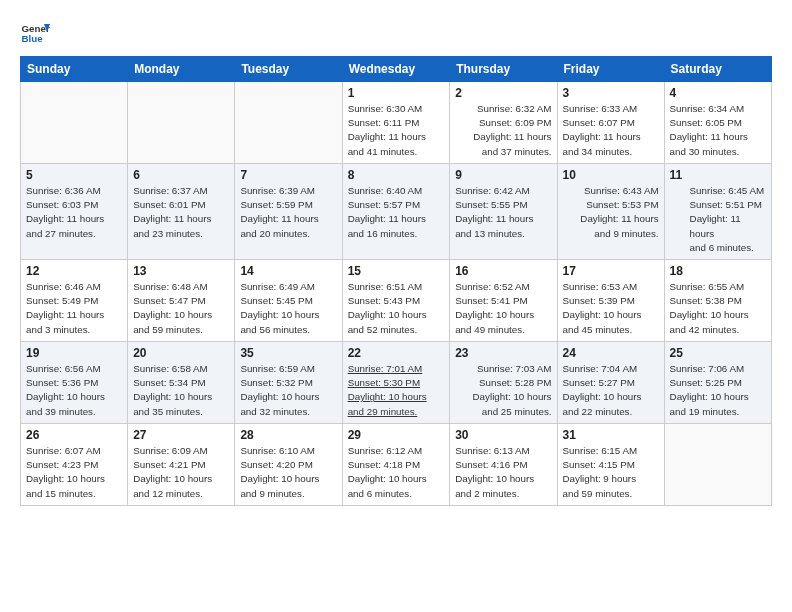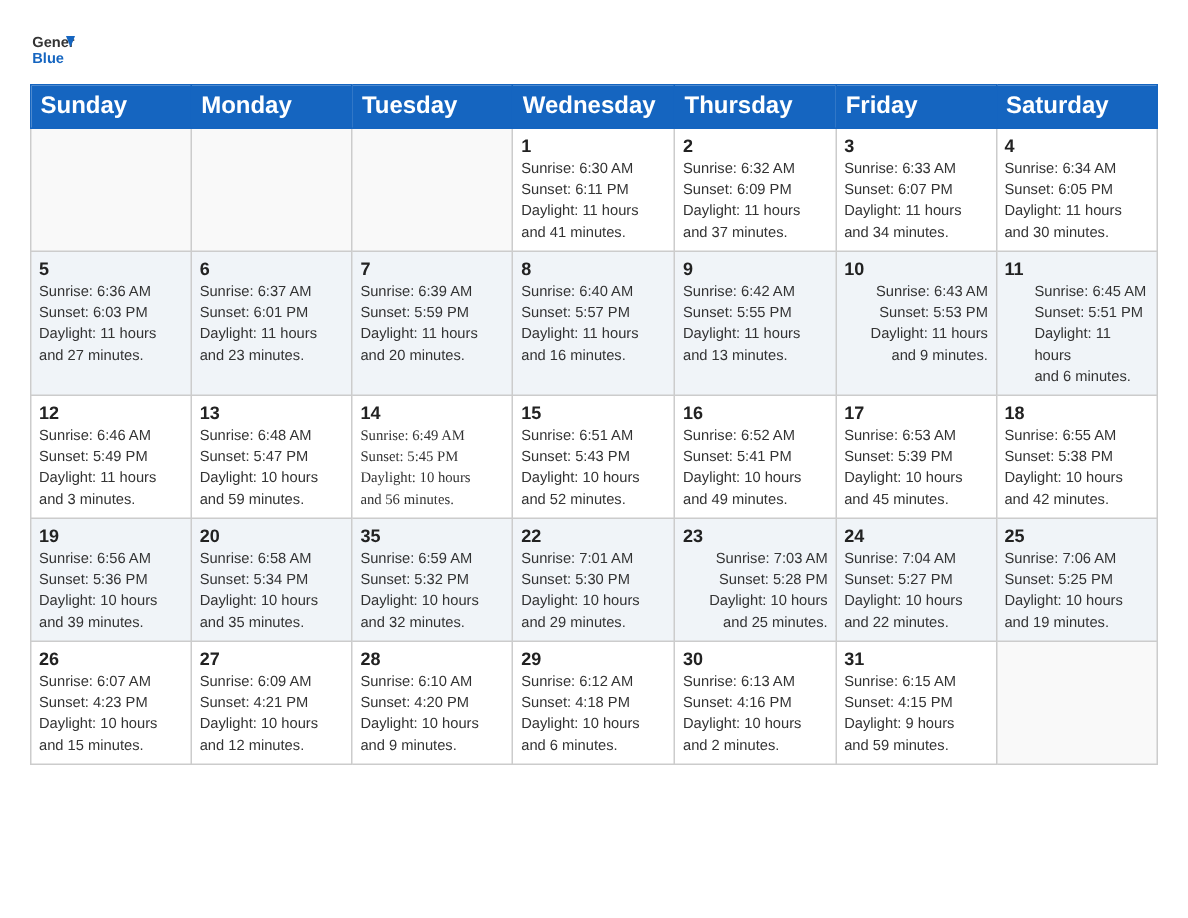--- a/index.html
+++ b/index.html
@@ -47,21 +47,21 @@
       width: 100%;
       border-collapse: collapse;
       margin-top: 8px;
       font-size: 10.5px;
     }
     .calendar th {
       background: #1565c0;
       color: #fff;
       text-align: left;
       padding: 5px 6px;
-      font-size: 16px;
+      font-size: 12px;
       font-weight: bold;
       border: 1px solid #1565c0;
     }
     .calendar td {
       border: 1px solid #ccc;
       vertical-align: top;
       padding: 4px 5px;
       width: 108px;
       height: 82px;
       background: #fff;
@@ -122,21 +122,21 @@
           <td class="empty"></td>
           <td>
             <span class="day-num">1</span>
             <div class="day-info" style="white-space: pre-line;">Sunrise: 6:30 AM
 Sunset: 6:11 PM
 Daylight: 11 hours
 and 41 minutes.</div>
           </td>
           <td>
             <span class="day-num">2</span>
-            <div class="day-info" style="white-space: pre-line;">Sunrise: 6:32 AM
+            <div class="day-info" style="white-space: pre-line; text-align: right;">Sunrise: 6:32 AM
 Sunset: 6:09 PM
 Daylight: 11 hours
 and 37 minutes.</div>
           </td>
           <td>
             <span class="day-num">3</span>
             <div class="day-info" style="white-space: pre-line;">Sunrise: 6:33 AM
 Sunset: 6:07 PM
 Daylight: 11 hours
 and 34 minutes.</div>
@@ -210,21 +210,21 @@
           </td>
           <td>
             <span class="day-num">13</span>
             <div class="day-info" style="white-space: pre-line;">Sunrise: 6:48 AM
 Sunset: 5:47 PM
 Daylight: 10 hours
 and 59 minutes.</div>
           </td>
           <td>
             <span class="day-num">14</span>
-            <div class="day-info" style="white-space: pre-line; font-family: Liberation Serif, serif;">Sunrise: 6:49 AM
+            <div class="day-info" style="white-space: pre-line;">Sunrise: 6:49 AM
 Sunset: 5:45 PM
 Daylight: 10 hours
 and 56 minutes.</div>
           </td>
           <td>
             <span class="day-num">15</span>
             <div class="day-info" style="white-space: pre-line;">Sunrise: 6:51 AM
 Sunset: 5:43 PM
 Daylight: 10 hours
 and 52 minutes.</div>
@@ -268,21 +268,21 @@
           </td>
           <td>
             <span class="day-num">35</span>
             <div class="day-info" style="white-space: pre-line;">Sunrise: 6:59 AM
 Sunset: 5:32 PM
 Daylight: 10 hours
 and 32 minutes.</div>
           </td>
           <td>
             <span class="day-num">22</span>
-            <div class="day-info" style="white-space: pre-line;">Sunrise: 7:01 AM
+            <div class="day-info" style="white-space: pre-line; text-decoration: underline;">Sunrise: 7:01 AM
 Sunset: 5:30 PM
 Daylight: 10 hours
 and 29 minutes.</div>
           </td>
           <td>
             <span class="day-num">23</span>
             <div class="day-info" style="white-space: pre-line; text-align: right;">Sunrise: 7:03 AM
 Sunset: 5:28 PM
 Daylight: 10 hours
 and 25 minutes.</div>

